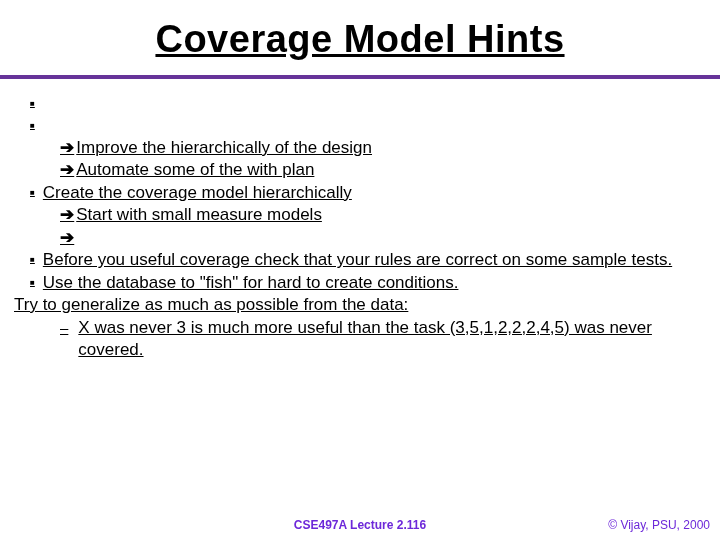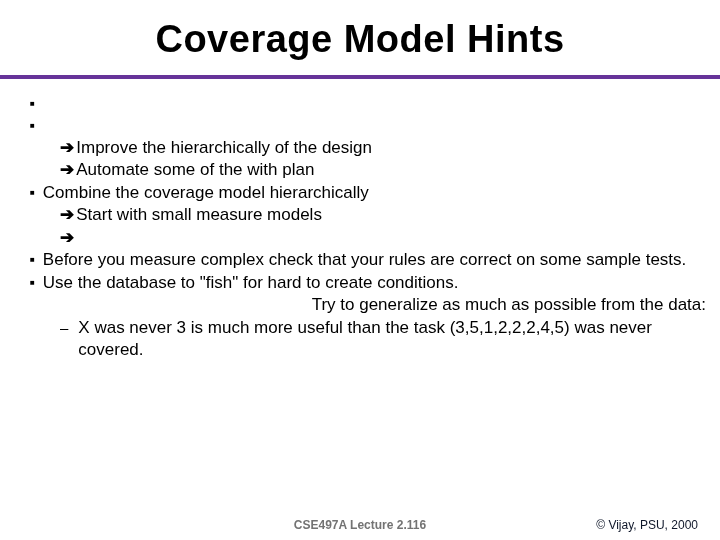--- a/index.html
+++ b/index.html
@@ -1,30 +1,30 @@
 <!DOCTYPE html>
 <html><head>
 <meta charset="utf-8">
 <style>
   * { margin: 0; padding: 0; box-sizing: border-box; }
   html, body { width: 720px; height: 540px; background: #fff; font-family: Arial, Helvetica, sans-serif; color: #000; }
-  .slide { position: relative; width: 720px; height: 540px; }
+  .slide { position: relative; width: 720px; height: 540px; text-decoration: underline; }
   .title { font-size: 38px; font-weight: bold; text-align: center; padding-top: 18px; padding-bottom: 14px; letter-spacing: 0.5px; }
   .rule { height: 4px; background: #663399; margin: 0 0 14px 0; }
   .content { padding: 0 14px 0 14px; font-size: 17px; line-height: 1.32; }
   .bullet-row { display: flex; align-items: flex-start; }
   .sq { font-size: 8px; margin-right: 8px; margin-left: 16px; line-height: 22px; color: #000; }
   .sub-row { display: flex; align-items: flex-start; padding-left: 46px; }
   .arrow { font-family: "Arial", sans-serif; font-weight: bold; margin-right: 2px; font-size: 17px; }
-  .plain { padding-left: 0; text-align: right; }
+  .plain { padding-left: 0; }
   .dash-row { display: flex; align-items: flex-start; padding-left: 46px; }
   .dash { margin-right: 10px; font-size: 15px; line-height: 22px; }
   .footer { position: absolute; bottom: 22px; left: 0; width: 720px; font-size: 12px; }
-  .footer-center { position: absolute; left: 50%; transform: translateX(-50%); color: #737373; font-weight: bold; }
-  .footer-right { position: absolute; right: 22px; color: #0f172a; }
+  .footer-center { position: absolute; left: 50%; transform: translateX(-50%); color: #6d28d9; font-weight: bold; }
+  .footer-right { position: absolute; right: 10px; color: #6d28d9; }
 </style>
 </head>
 <body>
 
 <div class="slide">
 
   <div class="title">Coverage Model Hints</div>
   <div class="rule"></div>
 
   <div class="content">
@@ -40,33 +40,33 @@
       <span class="arrow">➔</span>
       <span>Improve the hierarchically of the design</span>
     </div>
     <div class="sub-row">
       <span class="arrow">➔</span>
       <span>Automate some of the with plan</span>
     </div>
 
     <div class="bullet-row">
       <span class="sq">■</span>
-      <span>Combine the coverage model hierarchically</span>
+      <span>Create the coverage model hierarchically</span>
     </div>
     <div class="sub-row">
       <span class="arrow">➔</span>
       <span>Start with small measure models</span>
     </div>
     <div class="sub-row">
       <span class="arrow">➔</span>
     </div>
 
     <div class="bullet-row">
       <span class="sq">■</span>
-      <span>Before you measure complex check that your rules are correct on some sample tests.</span>
+      <span>Before you useful coverage check that your rules are correct on some sample tests.</span>
     </div>
 
     <div class="bullet-row">
       <span class="sq">■</span>
       <span>Use the database to "fish" for hard to create conditions.</span>
     </div>
 
     <div class="plain">
       <span>Try to generalize as much as possible from the data:</span>
     </div>

